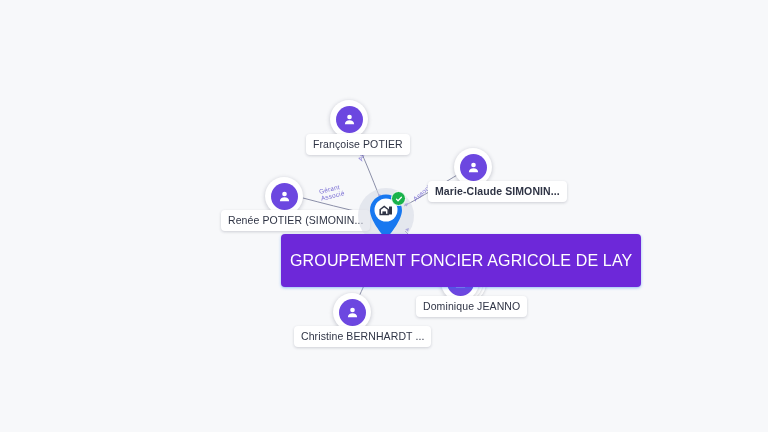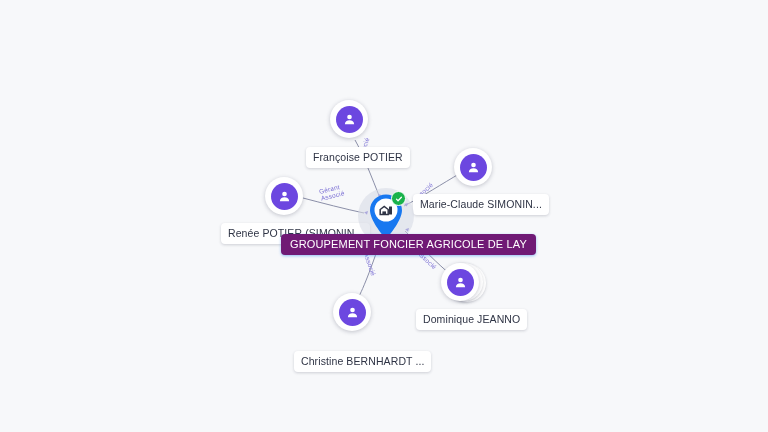--- a/index.html
+++ b/index.html
@@ -106,30 +106,29 @@
     position: absolute;
     background: #ffffff;
     color: #2f3445;
     font-size: 10.5px;
     line-height: 13px;
     padding: 4px 7px;
     border-radius: 4px;
     white-space: nowrap;
     box-shadow: 0 1px 3px rgba(40,44,70,0.20);
     letter-spacing: 0.1px;
-    margin-top: 13px;
   }
 
   #company-label {
     position: absolute;
-    background: #701a75;
+    background: #6d28d9;
     color: #ffffff;
-    font-size: 11px;
+    font-size: 16px;
     line-height: 13px;
-    padding: 4px 9px;
+    padding: 20px 9px;
     border-radius: 4px;
     white-space: nowrap;
     box-shadow: 0 1px 3px rgba(24,120,240,0.45);
     letter-spacing: 0.15px;
     z-index: 6;
   }
 
   
   .edge-label {
     position: absolute;
@@ -190,21 +189,21 @@
   <div class="person-node" style="left:454px; top:148px;">
     <div class="ring">
       <div class="avatar">
         <svg width="15" height="15" viewBox="0 0 24 24" fill="#ffffff">
           <circle cx="12" cy="8" r="3.7"></circle>
           <path d="M4.6 19.5c0-4.1 3.3-6.4 7.4-6.4s7.4 2.3 7.4 6.4z"></path>
         </svg>
       </div>
     </div>
   </div>
-  <div class="node-label" style="left:413px; top:181px;">Marie-Claude SIMONIN...</div>
+  <div class="node-label" style="left:428px; top:181px;font-weight:bold;">Marie-Claude SIMONIN...</div>
 
   <div class="person-node" style="left:265px; top:177px;">
     <div class="ring">
       <div class="avatar">
         <svg width="15" height="15" viewBox="0 0 24 24" fill="#ffffff">
           <circle cx="12" cy="8" r="3.7"></circle>
           <path d="M4.6 19.5c0-4.1 3.3-6.4 7.4-6.4s7.4 2.3 7.4 6.4z"></path>
         </svg>
       </div>
     </div>
@@ -228,21 +227,21 @@
   <div class="person-node" style="left:333px; top:293px;">
     <div class="ring">
       <div class="avatar">
         <svg width="15" height="15" viewBox="0 0 24 24" fill="#ffffff">
           <circle cx="12" cy="8" r="3.7"></circle>
           <path d="M4.6 19.5c0-4.1 3.3-6.4 7.4-6.4s7.4 2.3 7.4 6.4z"></path>
         </svg>
       </div>
     </div>
   </div>
-  <div class="node-label" style="left:294px; top:338px;">Christine BERNHARDT ...</div>
+  <div class="node-label" style="left:294px; top:326px;">Christine BERNHARDT ...</div>
 
   <div id="company-node" style="left:358px; top:188px;">
     <div class="halo"></div>
     <div class="pin-wrap">
       <svg width="36" height="46" viewBox="0 0 36 46">
         <path d="M18 1.5C9.2 1.5 2 8.5 2 17.2c0 9.6 12 24.3 15 27.6 0.6 0.6 1.5 0.6 2 0 3-3.3 15-18 15-27.6C34 8.5 26.8 1.5 18 1.5z" fill="#1878f0"></path>
         <circle cx="18" cy="17" r="11.5" fill="#ffffff"></circle>
         <g fill="#2f3445">
           <path d="M12.2 21.6v-5.1l4.0-3.0 4.0 3.0v5.1z" fill="none" stroke="#2f3445" stroke-width="1.5"></path>
           <rect x="21.0" y="13.4" width="3.0" height="8.2" rx="0.4"></rect>

